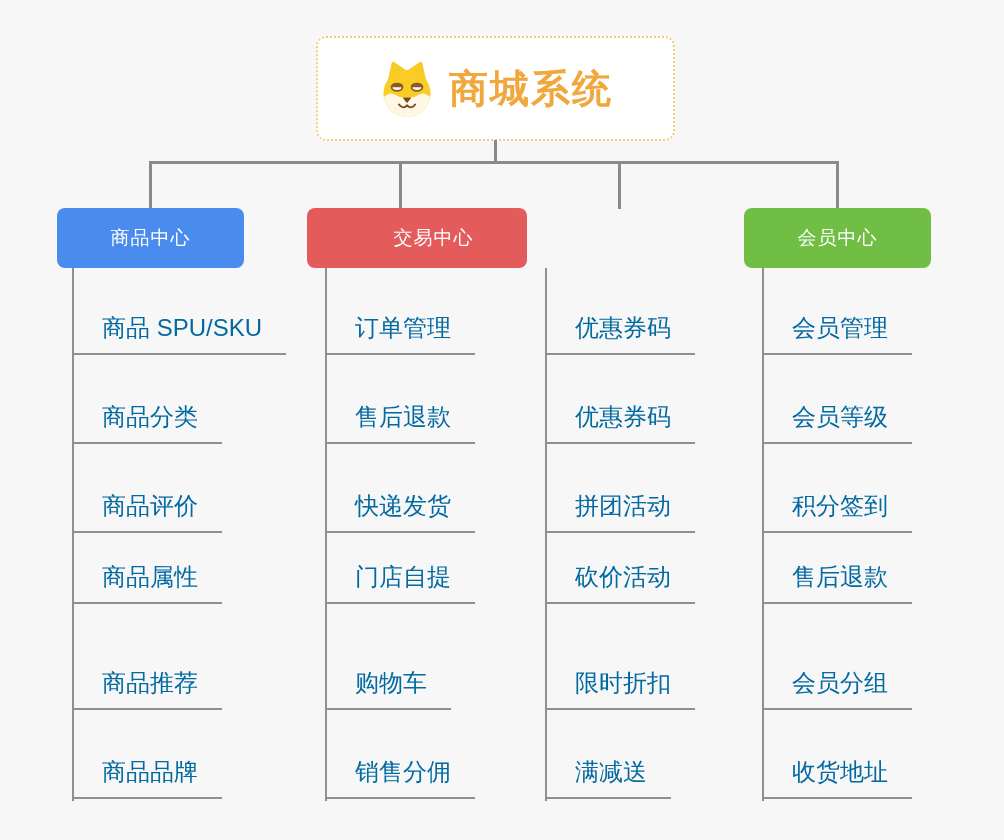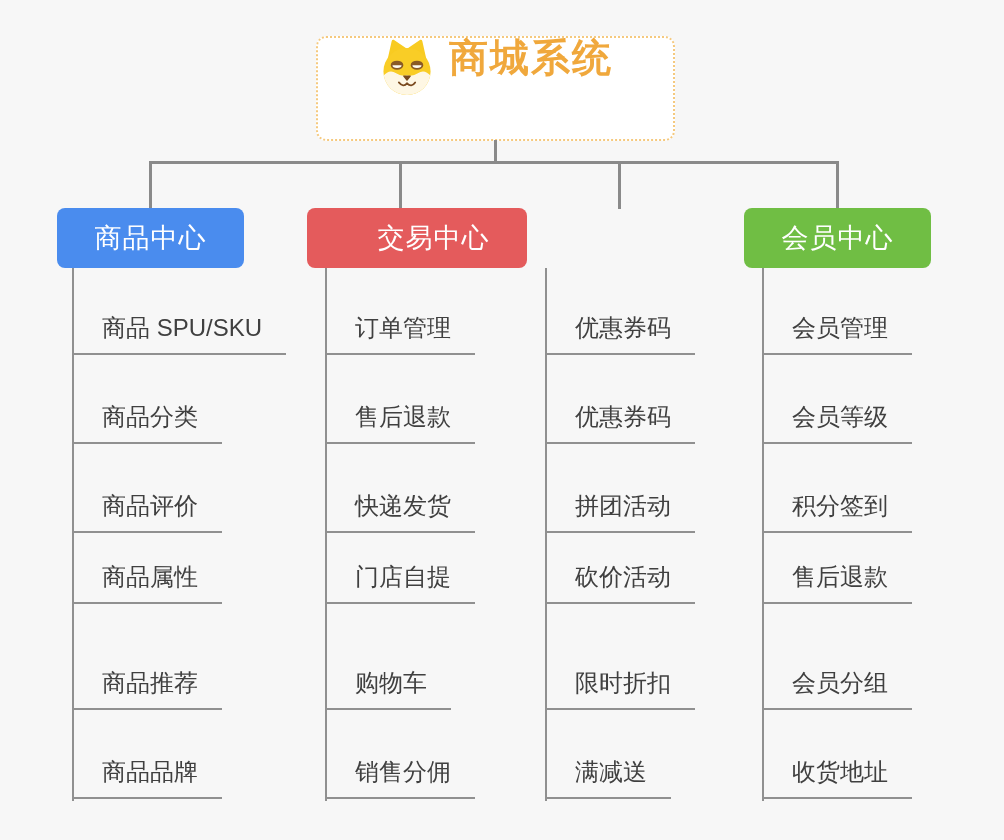--- a/index.html
+++ b/index.html
@@ -18,20 +18,21 @@
   
   .root-node{
     position:absolute;
     left:316px; top:36px;
     width:359px; height:105px;
     box-sizing:border-box;
     background:#ffffff;
     border:2px dotted #f5c97e;
     border-radius:10px;
     display:flex;
+    align-items:center;
     justify-content:center;
     gap:13px;
   }
   .root-title{
     font-size:39px;
     font-weight:bold;
     color:#f0a83c;
     letter-spacing:2px;
     line-height:1;
   }
@@ -50,21 +51,21 @@
   
   .branch-box{
     position:absolute;
     top:208px;
     width:187px; height:60px;
     border-radius:8px;
     display:flex;
     align-items:center;
     justify-content:center;
     color:#ffffff;
-    font-size:27px;
+    font-size:19px;
     letter-spacing:1px;
     cursor:default;
   }
   .branch-box-1{left:57px;background:#4a8cee;}
   .branch-box-2{left:307px;background:#e45b5c;}
   .branch-box-3{left:526px;background:#eead40;}
   .branch-box-4{left:744px;background:#70be44;}
 
   
   .col{
@@ -82,21 +83,21 @@
     left:0; top:0;
     width:2px; height:533px;
     background:#909090;
   }
   .leaf{
     position:absolute;
     left:0;
     white-space:nowrap;
     font-size:24px;
     line-height:33px;
-    color:#404040;
+    color:#0369a1;
     padding:0 24px 9px 30px;
     border-bottom:2px solid #909090;
   }
   .leaf:nth-of-type(1){top:43px;}
   .leaf:nth-of-type(2){top:132px;}
   .leaf:nth-of-type(3){top:221px;}
   .leaf:nth-of-type(4){top:292px;}
   .leaf:nth-of-type(5){top:398px;}
   .leaf:nth-of-type(6){top:487px;}
 </style>

